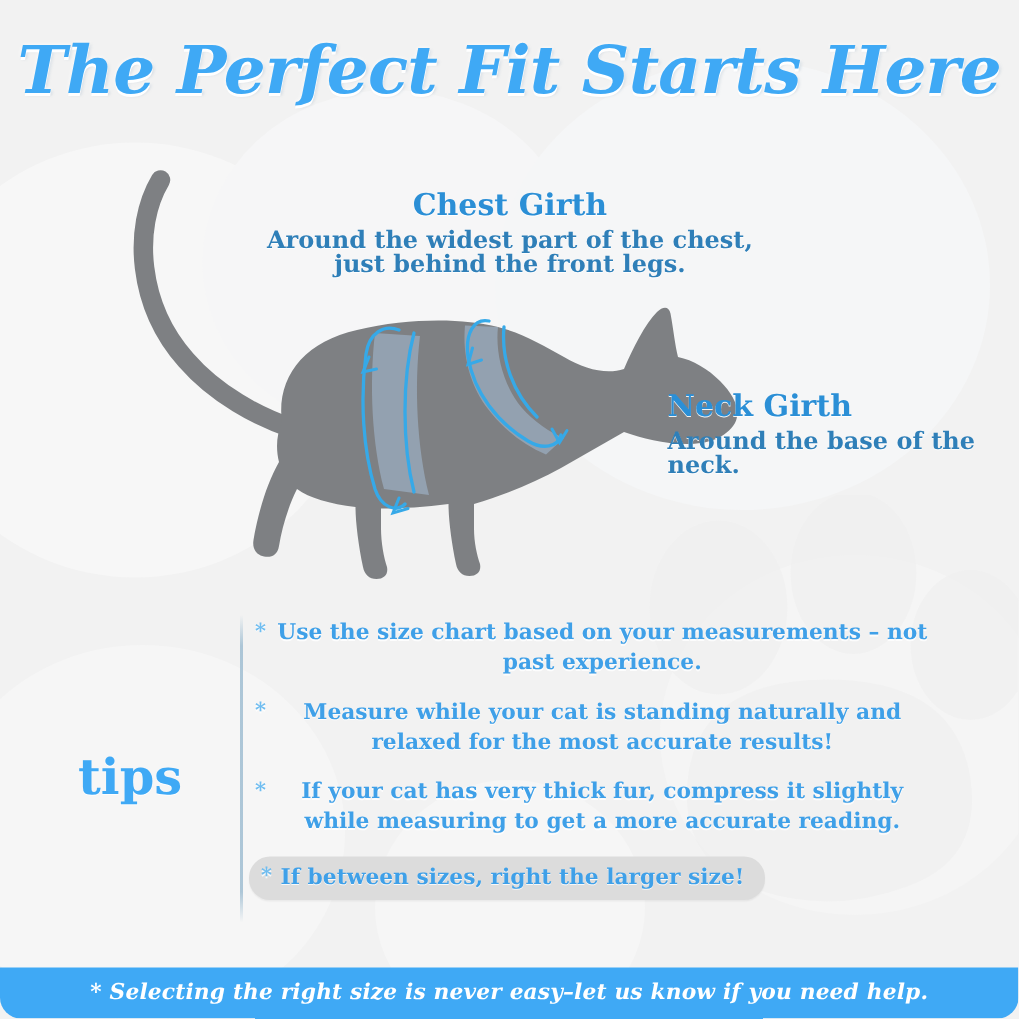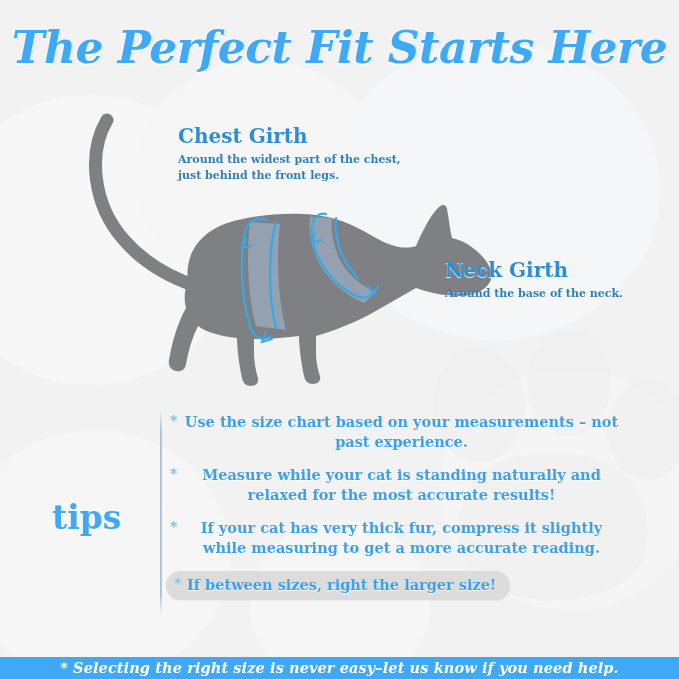--- a/index.html
+++ b/index.html
@@ -7,20 +7,21 @@
     width:679px;height:679px;
     background:#f2f2f2;
     font-family:"Liberation Serif", serif;
     overflow:hidden;
   }
   #page{
     position:relative;
     width:679px;height:679px;
     background:#f2f2f2;
     overflow:hidden;
+    border-radius:14px;
   }
   
   .bg-layer{position:absolute;inset:0;overflow:hidden;}
   .blob{position:absolute;border-radius:50%;}
   .blob-a{width:300px;height:290px;left:-60px;top:95px;background:#f7f7f7;}
   .blob-b{width:250px;height:230px;left:135px;top:60px;background:#f6f6f7;}
   .blob-c{width:330px;height:300px;left:330px;top:40px;background:#f5f6f7;}
   .blob-d{width:270px;height:250px;left:-40px;top:430px;background:#f6f6f6;}
   .blob-e{width:260px;height:240px;left:440px;top:370px;background:#f5f5f5;}
   .blob-f{width:180px;height:170px;left:250px;top:520px;background:#f6f6f6;}
@@ -49,26 +50,26 @@
   
   .anno{position:absolute;}
   .anno-title{
     font-family:"DejaVu Serif", serif;
     font-weight:bold;font-size:20px;line-height:24px;
     color:#2b8fd6;
     text-shadow:0 1px 0 rgba(255,255,255,.9);
   }
   .anno-desc{
     font-family:"DejaVu Serif", serif;
-    font-weight:bold;font-size:11px;line-height:15.5px;
+    font-weight:bold;font-size:16px;line-height:15.5px;
     color:#2f7fb8;
     margin-top:4px;
     text-shadow:0 1px 0 rgba(255,255,255,.85);
   }
-  #anno-chest{left:178px;top:124px;}
+  #anno-chest{left:178px;top:124px;text-align:center;}
   #anno-neck{left:445px;top:258px;}
   
   #tips-word{
     position:absolute;left:52px;top:500px;
     font-family:"DejaVu Serif", serif;
     font-weight:bold;font-size:33px;line-height:36px;
     color:#3fa9f5;
     text-shadow:0 1px 0 rgba(255,255,255,.9);
   }
   #tips-divider{
@@ -107,21 +108,21 @@
     padding:4px 14px 5px 8px;
     margin-left:-4px;
     margin-bottom:0;
     display:inline-flex;
     box-shadow:0 1px 1px rgba(0,0,0,.05);
   }
   .tip.highlighted .tip-text{white-space:nowrap;}
   
   #footer{
     position:absolute;left:0;bottom:0;
-    width:679px;height:22px;
+    width:679px;height:34px;
     background:#3fa9f5;
     display:flex;align-items:center;justify-content:center;text-align:center;
   }
   #footer-text{
     font-family:"DejaVu Serif", serif;
     font-weight:bold;font-style:italic;
     font-size:14.5px;line-height:18px;
     color:#ffffff;
     white-space:nowrap;
     letter-spacing:.1px;

